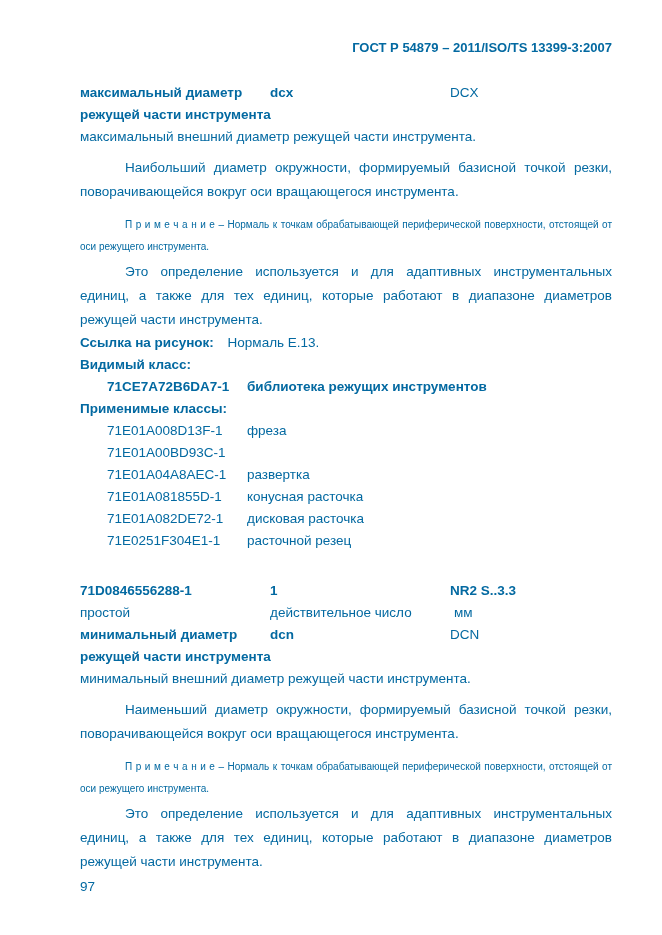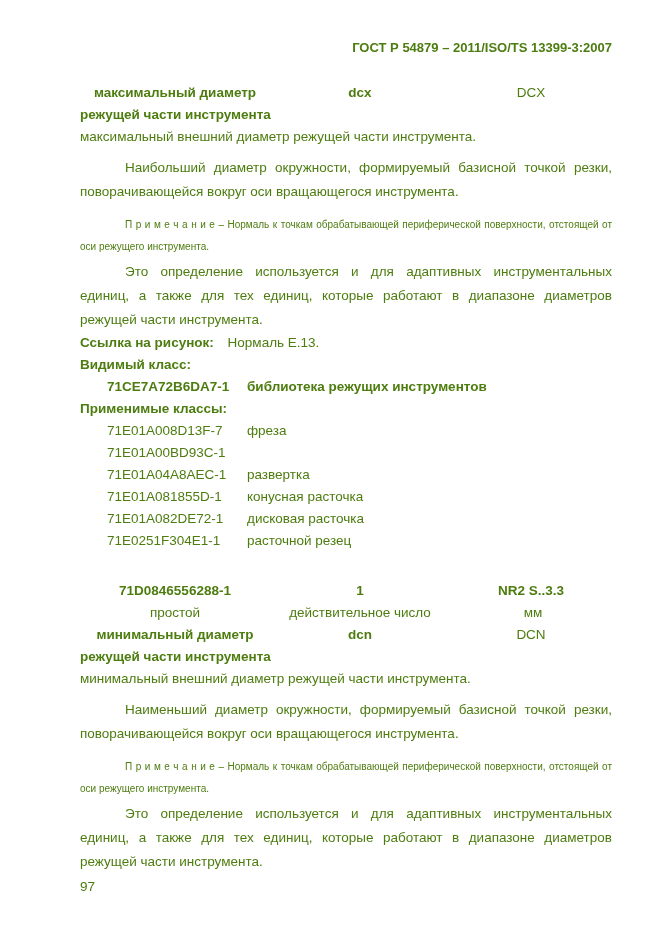--- a/index.html
+++ b/index.html
@@ -2,41 +2,40 @@
 <html><head>
 <meta charset="utf-8">
 <style>
   html,body { margin:0; padding:0; background:#e8e8e8; }
   .page {
     position: relative;
     width: 662px;
     height: 935px;
     margin: 0 auto;
     background: #ffffff;
-    color: #4d7c0f;
+    color: #0369a1;
     font-family: "Liberation Sans", sans-serif;
     font-size: 13.5px;
     line-height: 22px;
     box-sizing: border-box;
     padding: 40px 50px 0 80px;
     overflow: hidden;
   }
   .doc-header {
     text-align: right;
     font-weight: bold;
     font-size: 13px;
     line-height: 16px;
     margin-bottom: 26px;
   }
   .bold { font-weight: bold; }
   .def-row {
     display: grid;
     grid-template-columns: 190px 180px 1fr;
     line-height: 22px;
-    text-align: center;
   }
   .def-row .cell { white-space: nowrap; }
   .term-line2 { line-height: 22px; font-weight: bold; }
   .definition-line { line-height: 22px; }
   p.body-para {
     margin: 8px 0 0 0;
     text-align: justify;
     text-indent: 45px;
     line-height: 24px;
   }
@@ -96,21 +95,21 @@
 
     <div class="bold" style="line-height:22px">Видимый класс:</div>
     <div class="class-row bold">
       <span>71CE7A72B6DA7-1</span>
       <span>библиотека режущих инструментов</span>
     </div>
 
     <div class="bold" style="line-height:22px">Применимые классы:</div>
 
     <div class="class-row">
-      <span>71E01A008D13F-7</span>
+      <span>71E01A008D13F-1</span>
       <span>фреза</span>
     </div>
     <div class="class-row">
       <span>71E01A00BD93C-1</span>
     </div>
     <div class="class-row">
       <span>71E01A04A8AEC-1</span>
       <span>развертка</span>
     </div>
     <div class="class-row">

